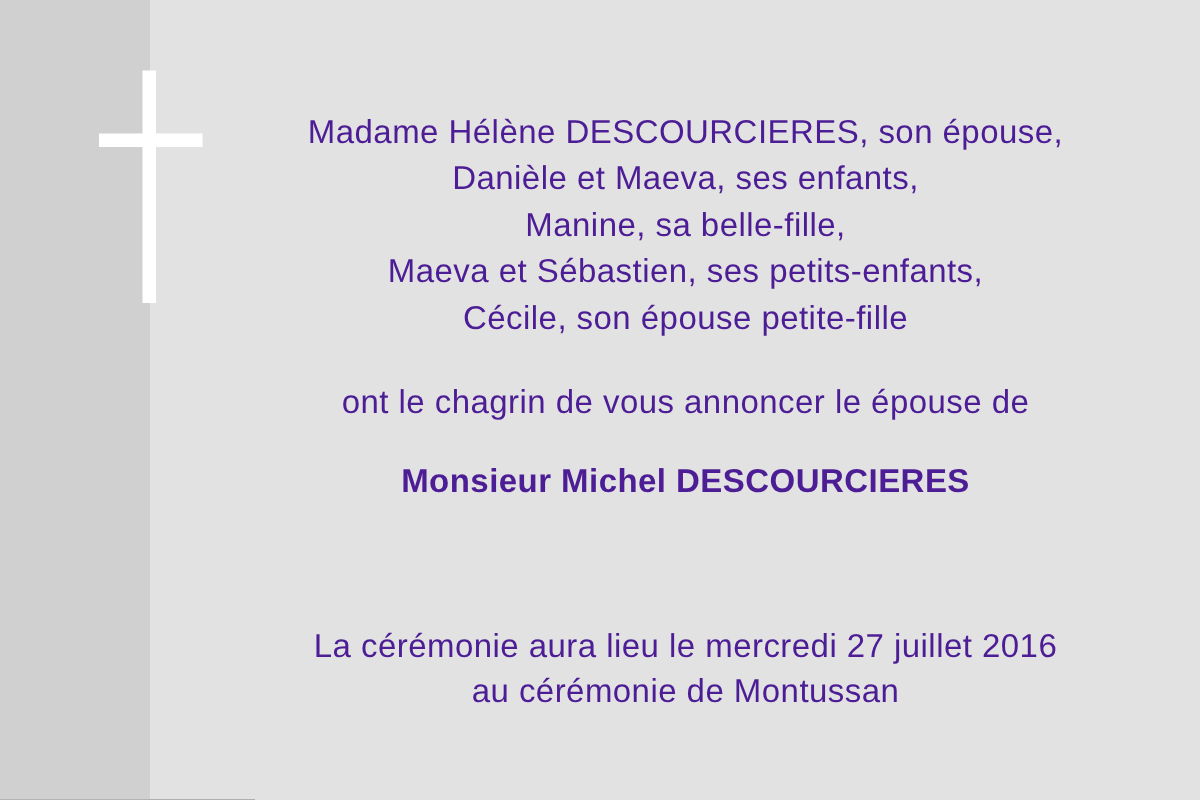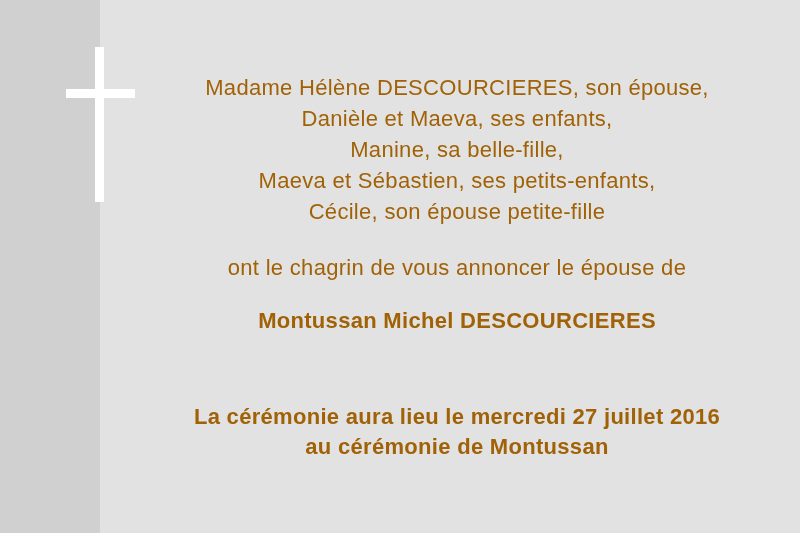--- a/index.html
+++ b/index.html
@@ -7,21 +7,21 @@
     padding: 0;
     background: #888;
   }
   .card {
     position: relative;
     width: 800px;
     height: 533px;
     background: #e2e2e2;
     overflow: hidden;
     font-family: "Liberation Sans", "DejaVu Sans", sans-serif;
-    color: #a16207;
+    color: #4c1d95;
   }
   .band {
     position: absolute;
     left: 0;
     top: 0;
     width: 100px;
     height: 533px;
     background: #d0d0d0;
   }
   .cross {
@@ -66,23 +66,22 @@
     line-height: 31px;
   }
   .death {
     top: 307px;
     line-height: 27px;
   }
   .deceased-name {
     font-weight: bold;
   }
   .ceremony {
-    top: 402px;
+    top: 416px;
     line-height: 30px;
-    font-weight: bold;
   }
 </style>
 </head>
 <body>
 
 <div class="card">
 
   <div class="band"></div>
 
   <div class="cross">
@@ -96,21 +95,21 @@
     <div>Manine, sa belle-fille,</div>
     <div>Maeva et Sébastien, ses petits-enfants,</div>
     <div>Cécile, son épouse petite-fille</div>
   </div>
 
   <div class="textblock intro">
     <div>ont le chagrin de vous annoncer le épouse de</div>
   </div>
 
   <div class="textblock death">
-    <div class="deceased-name">Montussan Michel DESCOURCIERES</div>
+    <div class="deceased-name">Monsieur Michel DESCOURCIERES</div>
   </div>
 
   <div class="textblock ceremony">
     <div>La cérémonie aura lieu le mercredi 27 juillet 2016</div>
     <div>au cérémonie de Montussan</div>
   </div>
 
 </div>
 
 </body></html>

